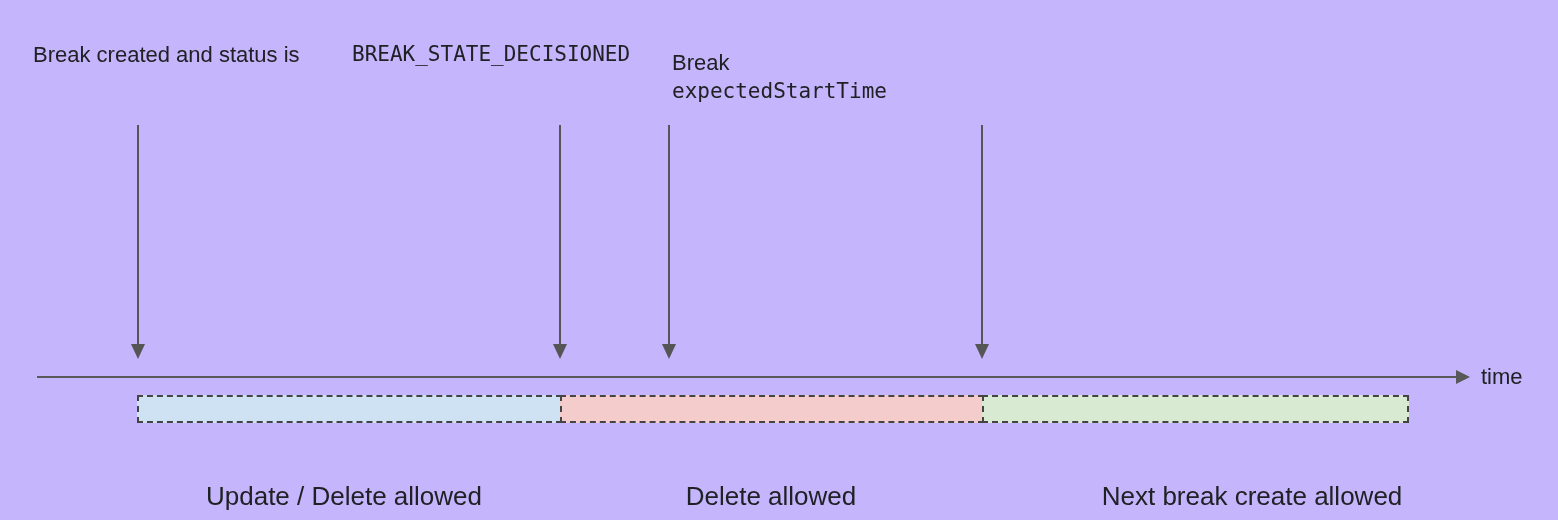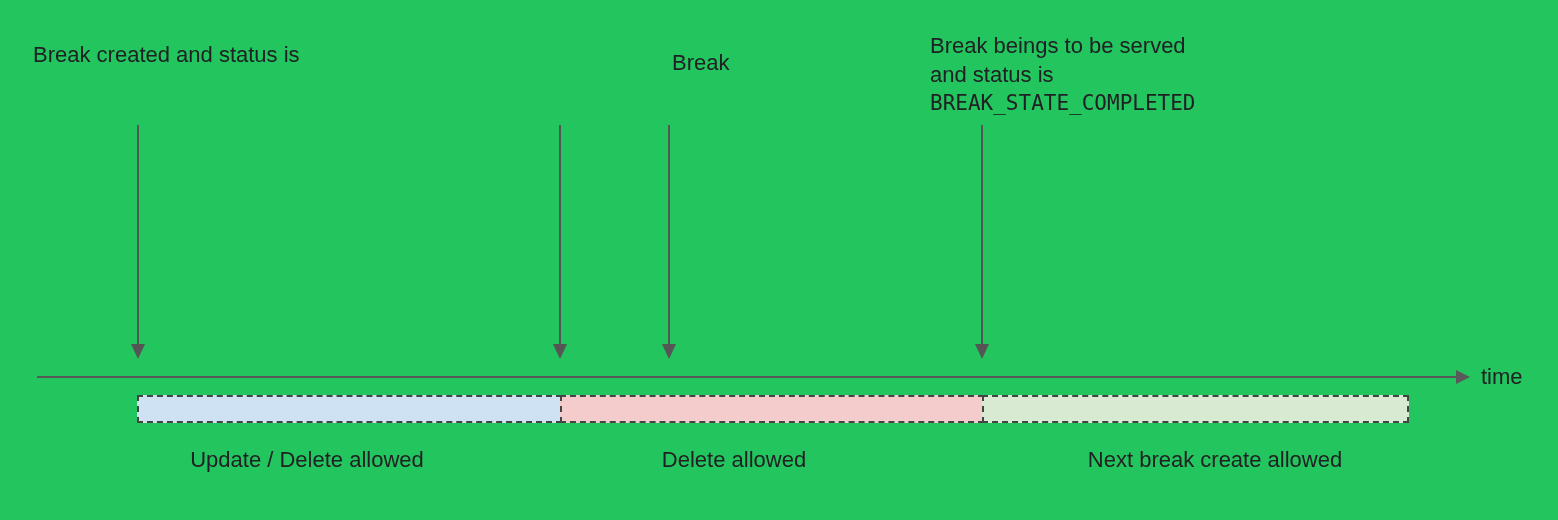--- a/index.html
+++ b/index.html
@@ -4,21 +4,21 @@
 <style>
   html, body {
     margin: 0;
     padding: 0;
     background: #ffffff;
   }
   .canvas {
     position: relative;
     width: 1558px;
     height: 520px;
-    background: #22c55e;
+    background: #c4b5fd;
     font-family: "Liberation Sans", sans-serif;
     color: #202124;
     overflow: hidden;
   }
 
   
   .annotation {
     position: absolute;
     font-size: 22px;
     line-height: 29px;
@@ -92,50 +92,48 @@
     box-sizing: border-box;
     border: 2px dashed #444444;
   }
   .seg-1 { left: 137px; width: 425px; }
   .seg-2 { left: 560px; width: 424px; }
   .seg-3 { left: 982px; width: 427px; }
 
   
   .seg-label {
     position: absolute;
-    top: 447px;
+    top: 481px;
     transform: translateX(-50%);
-    font-size: 22px;
+    font-size: 26px;
     white-space: nowrap;
+    margin-left: 37px;
   }
   .seg-label-1 { left: 307px; }
   .seg-label-2 { left: 734px; }
   .seg-label-3 { left: 1215px; }
 </style>
 </head>
 <body>
 
 <div class="canvas">
 
   <div class="annotation ann-1">
     <div>Break created and status is</div>
   </div>
 
   <div class="annotation ann-2">
+    <div class="mono">BREAK_STATE_DECISIONED</div>
   </div>
 
   <div class="annotation ann-3">
     <div>Break</div>
+    <div class="mono">expectedStartTime</div>
   </div>
 
-  <div class="annotation ann-4">
-    <div>Break beings to be served</div>
-    <div>and status is</div>
-    <div class="mono">BREAK_STATE_COMPLETED</div>
-  </div>
 
   <div class="arrow arrow-1"></div>
   <div class="arrow arrow-2"></div>
   <div class="arrow arrow-3"></div>
   <div class="arrow arrow-4"></div>
 
   <div class="timeline-line"></div>
   <div class="timeline-head"></div>
   <div class="time-label">time</div>
 

